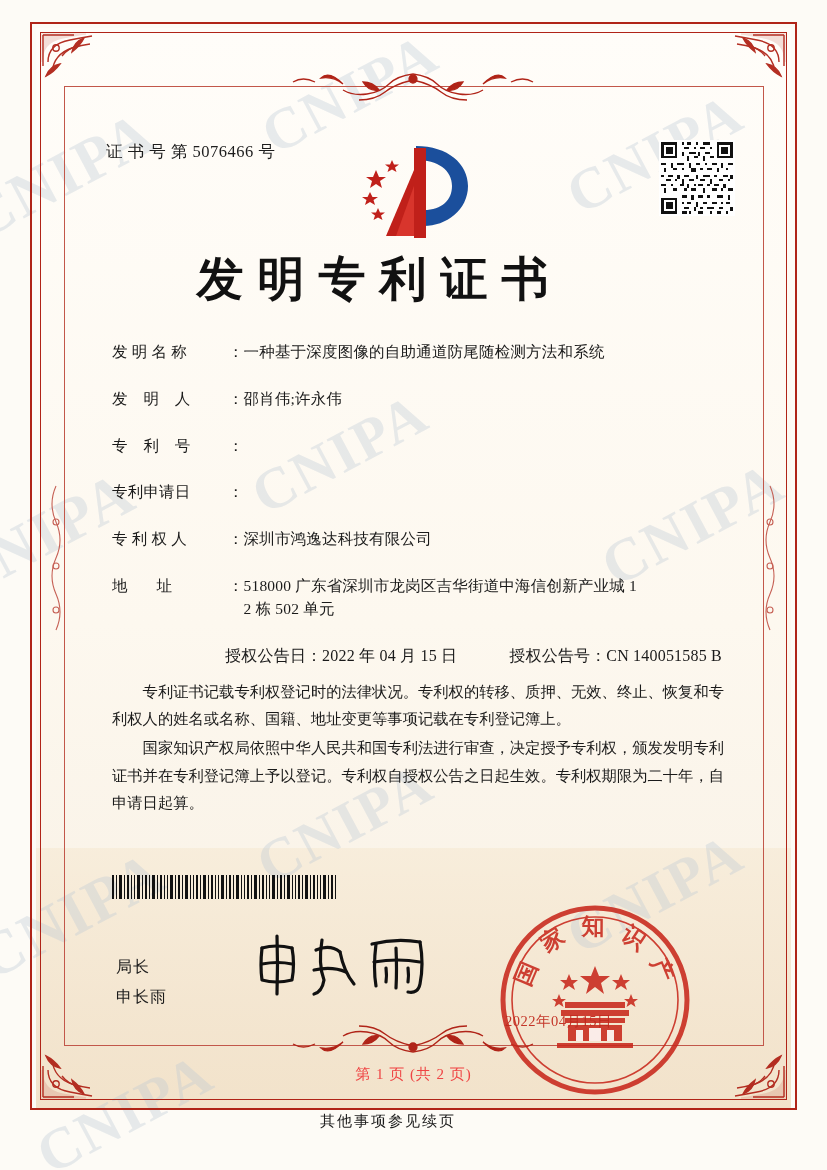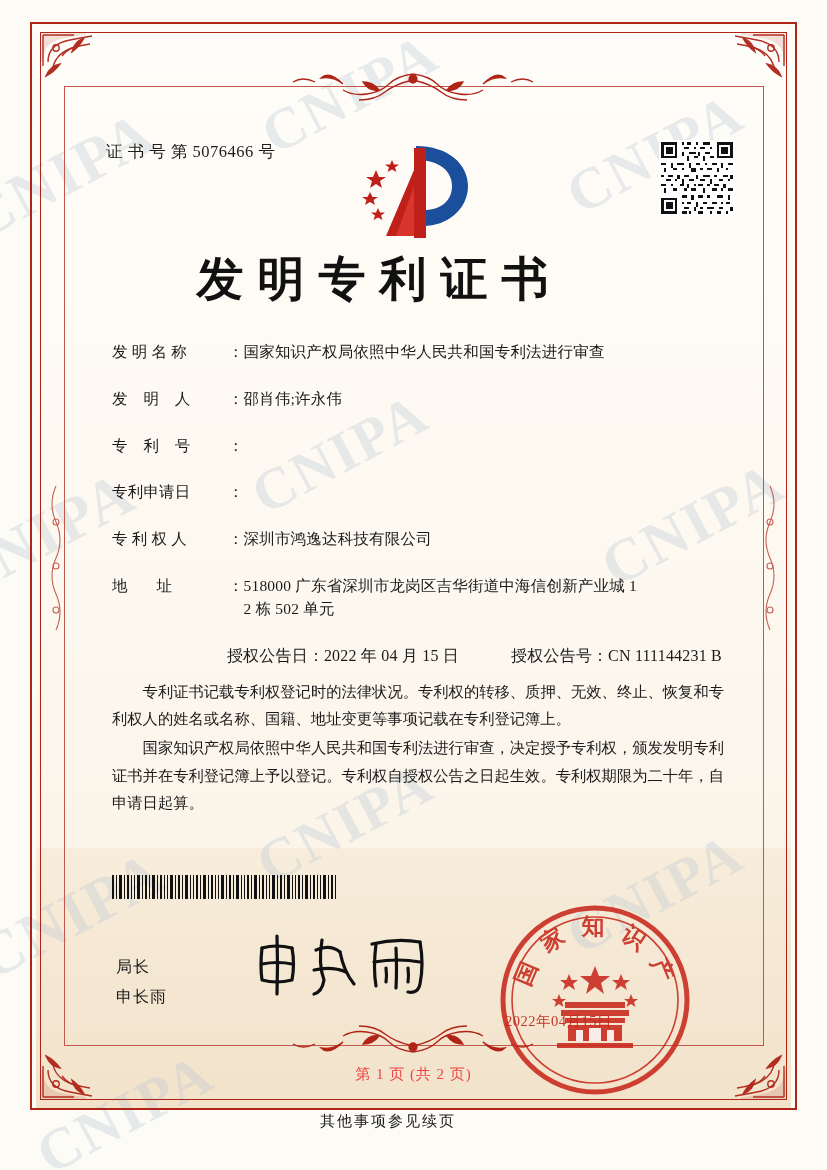--- a/index.html
+++ b/index.html
@@ -531,21 +531,21 @@
     </svg>
   </div>
 
   <div class="title">发明专利证书</div>
 
   <div class="fields">
 
     <div class="frow">
       <div class="flabel">发 明 名 称</div>
       <div class="fcolon">：</div>
-      <div class="fvalue">国家知识产权局依照中华人民共和国专利法进行审查</div>
+      <div class="fvalue">一种基于深度图像的自助通道防尾随检测方法和系统</div>
     </div>
 
     <div class="frow">
       <div class="flabel sp4">发 明 人</div>
       <div class="fcolon">：</div>
       <div class="fvalue">邵肖伟;许永伟</div>
     </div>
 
     <div class="frow">
       <div class="flabel sp4">专 利 号</div>
@@ -572,21 +572,21 @@
       </div>
     </div>
 
     <div class="announce">
       <div class="lbl">授权公告日</div>
       <div class="fcolon">：</div>
       <div class="val">2022 年 04 月 15 日</div>
       <div class="gap"></div>
       <div class="lbl">授权公告号</div>
       <div class="fcolon">：</div>
-      <div class="val">CN 111144231 B</div>
+      <div class="val">CN 140051585 B</div>
     </div>
 
   </div>
 
   <div class="paras">
     <p>专利证书记载专利权登记时的法律状况。专利权的转移、质押、无效、终止、恢复和专利权人的姓名或名称、国籍、地址变更等事项记载在专利登记簿上。</p>
     <p>国家知识产权局依照中华人民共和国专利法进行审查，决定授予专利权，颁发发明专利证书并在专利登记簿上予以登记。专利权自授权公告之日起生效。专利权期限为二十年，自申请日起算。</p>
   </div>
 
   <div class="barcode">

